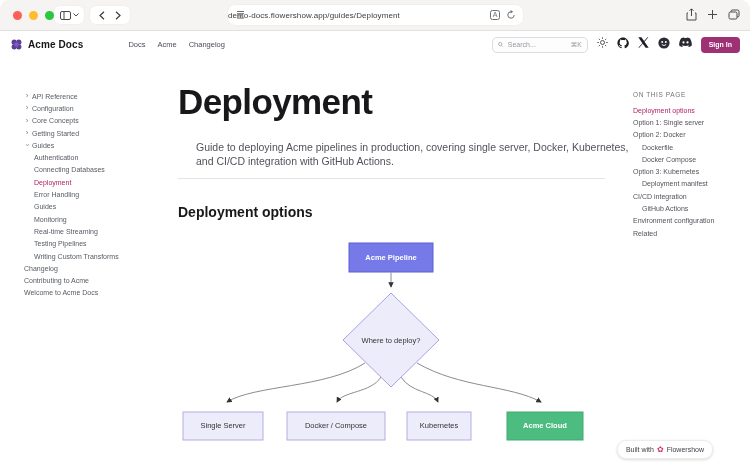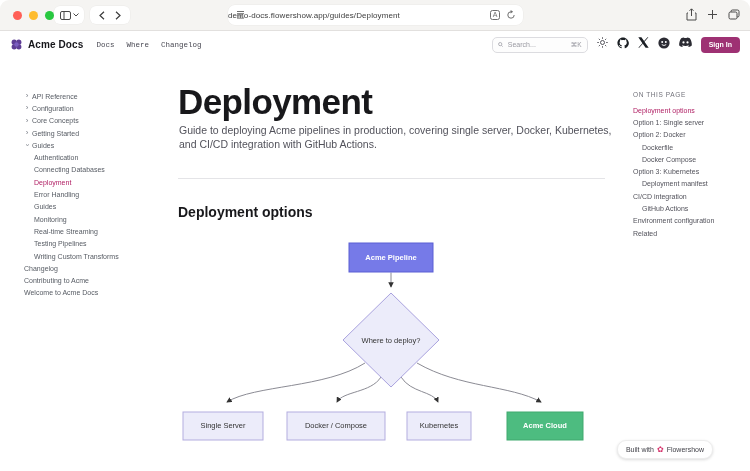--- a/index.html
+++ b/index.html
@@ -22,24 +22,24 @@
   .urlbar{position:absolute;top:5px;left:228px;width:295px;height:20px;background:#ffffff;border-radius:7px;
     display:flex;align-items:center;justify-content:flex-start;box-shadow:0 0 0 .5px rgba(0,0,0,.04);}
   .url-text{font-size:8px;color:#3d3d3d;letter-spacing:.1px;}
   .urlbar .left-ico{position:absolute;left:8px;top:5px;}
   .urlbar .right-icos{position:absolute;right:7px;top:4.5px;display:flex;gap:6px;align-items:center;}
   .chrome-right{position:absolute;top:8px;right:10px;display:flex;gap:10px;align-items:center;color:#4a4a4a;}
   svg.ico{display:block;}
 
   
   .site-header{position:absolute;top:31px;left:0;right:0;height:27px;background:#fff;
-    display:flex;align-items:center;padding:0 10px;box-sizing:border-box;}
+    display:flex;align-items:center;padding:0 10px;box-sizing:border-box;gap:32px;}
   .brand-wrap{display:flex;align-items:center;gap:5px;}
   .brand{font-size:10px;font-weight:bold;color:#17171b;letter-spacing:.1px;}
-  .top-nav{display:flex;gap:12px;margin-left:13px;font-family:Liberation Mono, monospace;}
+  .top-nav{display:flex;gap:12px;margin-left:13px;}
   .top-nav a{font-size:7.5px;color:#4b4b55;text-decoration:none;}
   .header-right{margin-left:auto;display:flex;align-items:flex-start;gap:9px;}
   .searchbox{width:96px;height:16px;border:1px solid #dcdce0;border-radius:5px;background:#fdfdfd;
     display:flex;align-items:center;padding:0 5px;gap:3px;box-sizing:border-box;}
   .searchbox input{border:0;outline:0;background:transparent;width:58px;font-size:7px;color:#555;
     font-family:"Liberation Sans",sans-serif;}
   .searchbox input::placeholder{color:#9a9aa2;}
   .kbd{font-size:6.5px;color:#9a9aa2;margin-left:auto;}
   .hicon{display:flex;align-items:center;justify-content:center;}
   .signin{height:16px;padding:0 8px;border-radius:4px;background:#9e3173;color:#fff;font-size:7px;
@@ -156,21 +156,21 @@
             <circle cx="8.8" cy="4.2" r="2.6"></circle>
           <circle cx="4.2" cy="8.8" r="2.6"></circle>
             <circle cx="8.8" cy="8.8" r="2.6"></circle>
           <circle cx="6.5" cy="6.5" r="2.2" fill="#7a5cc0"></circle>
         </g>
       </svg>
       <span class="brand">Acme Docs</span>
     </div>
     <nav class="top-nav">
       <a href="#">Docs</a>
-      <a href="#">Where</a>
+      <a href="#">Acme</a>
       <a href="#">Changelog</a>
     </nav>
     <div class="header-right">
       <div class="searchbox">
         <svg class="ico" width="7" height="7" viewBox="0 0 7 7">
             <circle cx="3" cy="3" r="2.2" fill="none" stroke="#9a9aa2"></circle>
             <line x1="4.7" y1="4.7" x2="6.5" y2="6.5" stroke="#9a9aa2"></line>
           </svg>
         <input type="text" placeholder="Search..." style="">
         <span class="kbd">⌘K</span>
@@ -272,21 +272,21 @@
       </div>
     <div class="side-item top">
         <span>Contributing to Acme</span>
       </div>
     <div class="side-item top">
         <span>Welcome to Acme Docs</span>
       </div>
   </nav>
 
   <h1 class="page-title" style="margin:0;">Deployment</h1>
-  <p class="page-subtitle" style="margin:0;">Guide to deploying Acme pipelines in production, covering single server, Docker, Kubernetes, and CI/CD integration with GitHub Actions.</p>
+  <p class="page-subtitle" style="margin:17px;">Guide to deploying Acme pipelines in production, covering single server, Docker, Kubernetes, and CI/CD integration with GitHub Actions.</p>
   <div class="content-hr"></div>
   <h2 class="section-heading" style="margin:0;">Deployment options</h2>
 
   <svg class="diagram" width="427" height="213" viewBox="0 0 427 213">
     <defs>
       <marker id="arrow" viewBox="0 0 10 10" refX="8.5" refY="5" markerWidth="5.5" markerHeight="5.5" orient="auto-start-reverse">
         <path d="M0,0 L10,5 L0,10 z" fill="#333"></path>
       </marker>
     </defs>
 

